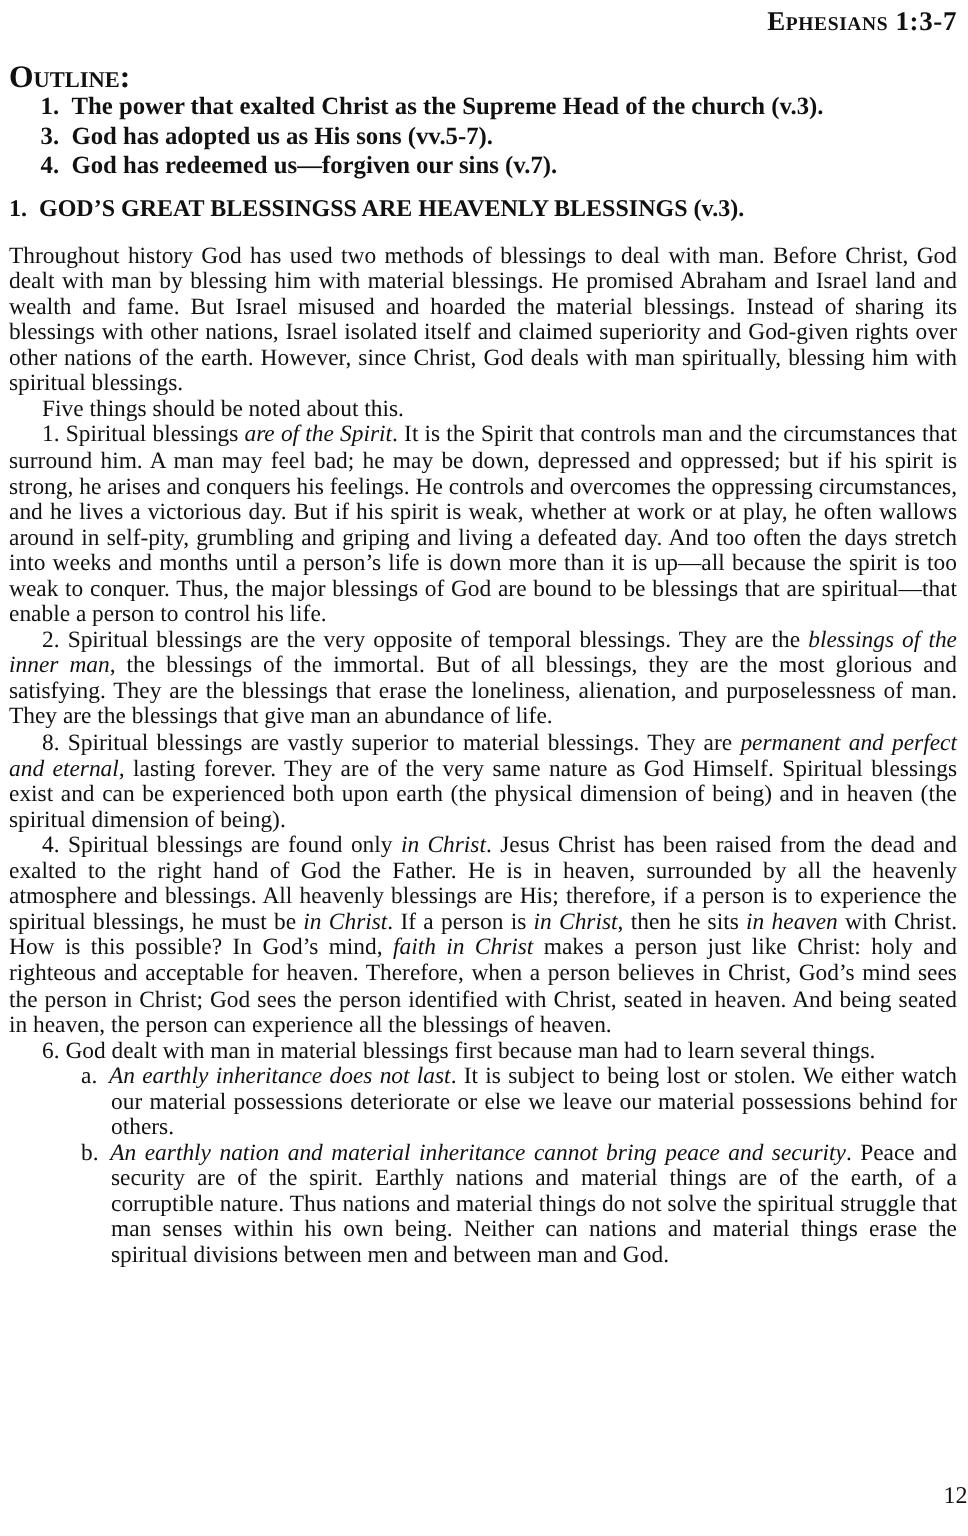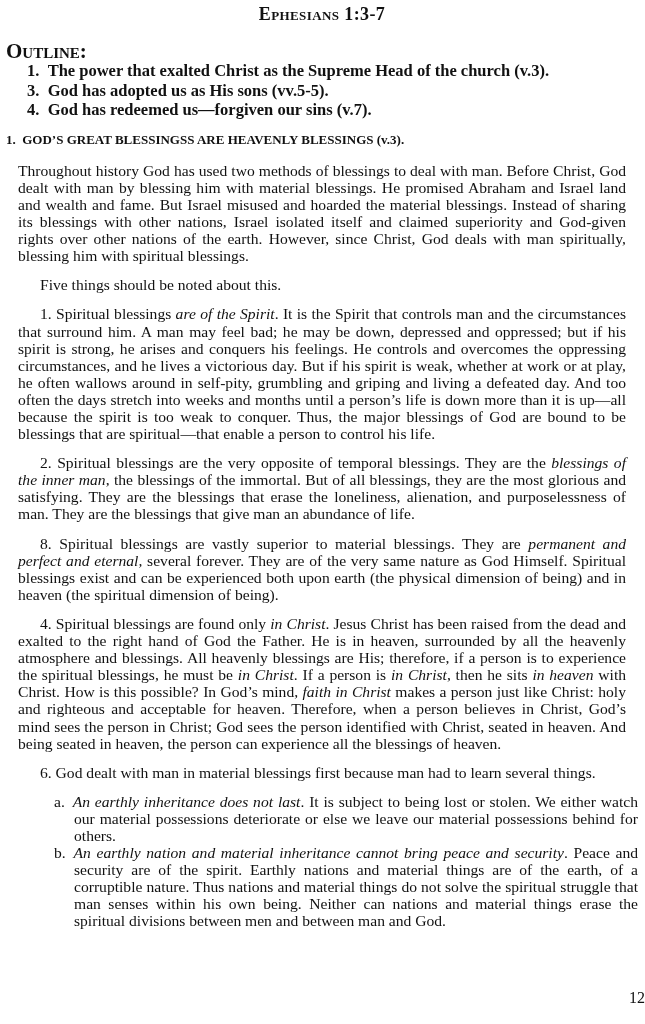--- a/index.html
+++ b/index.html
@@ -15,21 +15,21 @@
     font-family: "Liberation Serif", serif;
     color: #111111;
   }
   .page {
     position: absolute;
     inset: 0;
     padding: 5px 7px 0 6px;
     box-sizing: border-box;
   }
   .doc-title {
-    text-align: center;
+    text-align: right;
     font-weight: bold;
     font-variant: small-caps;
     font-size: 18px;
     letter-spacing: 0.4px;
     line-height: 19px;
   }
   .outline-label {
     margin-top: 17px;
     font-weight: bold;
     font-variant: small-caps;
@@ -40,31 +40,31 @@
     font-size: 16.5px;
     line-height: 19.6px;
   }
   .outline-item {
     padding-left: 40px;
     text-indent: -19px;
     font-weight: bold;
   }
   .section-heading {
     margin: 10px 0 13px 0;
-    font-size: 13px;
+    font-size: 16px;
     font-weight: bold;
     line-height: 19px;
   }
   .body-text {
     font-size: 15.6px;
     line-height: 17.1px;
     text-align: justify;
   }
   .para {
-    margin: 12px;
+    margin: 0;
     text-indent: 22px;
   }
   .para.no-indent {
     text-indent: 0;
   }
   .sub-item {
     padding-left: 68px;
     text-indent: -20px;
   }
   .it {
@@ -84,32 +84,32 @@
 <body>
 
 <div class="page">
 
   <div class="doc-title">Ephesians 1:3-7</div>
 
   <div class="outline-label">Outline:</div>
 
   <div class="outline-list">
     <div class="outline-item">1. The power that exalted Christ as the Supreme Head of the church (v.3).</div>
-    <div class="outline-item">3. God has adopted us as His sons (vv.5-5).</div>
+    <div class="outline-item">3. God has adopted us as His sons (vv.5-7).</div>
     <div class="outline-item">4. God has redeemed us—forgiven our sins (v.7).</div>
   </div>
 
   <div class="section-heading">1. GOD’S GREAT BLESSINGSS ARE HEAVENLY BLESSINGS (v.3).</div>
 
   <div class="body-text">
     <p class="para no-indent"><span>Throughout history God has used two methods of blessings to deal with man. Before Christ, God dealt with man by blessing him with material blessings. He promised Abraham and Israel land and wealth and fame. But Israel misused and hoarded the material blessings. Instead of sharing its blessings with other nations, Israel isolated itself and claimed superiority and God-given rights over other nations of the earth. However, since Christ, God deals with man spiritually, blessing him with spiritual blessings.</span></p>
     <p class="para"><span>Five things should be noted about this.</span></p>
     <p class="para"><span>1. Spiritual blessings </span><span class="it">are of the Spirit</span><span>. It is the Spirit that controls man and the circumstances that surround him. A man may feel bad; he may be down, depressed and oppressed; but if his spirit is strong, he arises and conquers his feelings. He controls and overcomes the oppressing circumstances, and he lives a victorious day. But if his spirit is weak, whether at work or at play, he often wallows around in self-pity, grumbling and griping and living a defeated day. And too often the days stretch into weeks and months until a person’s life is down more than it is up—all because the spirit is too weak to conquer. Thus, the major blessings of God are bound to be blessings that are spiritual—that enable a person to control his life.</span></p>
     <p class="para"><span>2. Spiritual blessings are the very opposite of temporal blessings. They are the </span><span class="it">blessings of the inner man</span><span>, the blessings of the immortal. But of all blessings, they are the most glorious and satisfying. They are the blessings that erase the loneliness, alienation, and purposelessness of man. They are the blessings that give man an abundance of life.</span></p>
-    <p class="para"><span>8. Spiritual blessings are vastly superior to material blessings. They are </span><span class="it">permanent and perfect and eternal,</span><span> several forever. They are of the very same nature as God Himself. Spiritual blessings exist and can be experienced both upon earth (the physical dimension of being) and in heaven (the spiritual dimension of being).</span></p>
+    <p class="para"><span>8. Spiritual blessings are vastly superior to material blessings. They are </span><span class="it">permanent and perfect and eternal,</span><span> lasting forever. They are of the very same nature as God Himself. Spiritual blessings exist and can be experienced both upon earth (the physical dimension of being) and in heaven (the spiritual dimension of being).</span></p>
     <p class="para"><span>4. Spiritual blessings are found only </span><span class="it">in Christ</span><span>. Jesus Christ has been raised from the dead and exalted to the right hand of God the Father. He is in heaven, surrounded by all the heavenly atmosphere and blessings. All heavenly blessings are His; therefore, if a person is to experience the spiritual blessings, he must be </span><span class="it">in Christ</span><span>. If a person is </span><span class="it">in Christ</span><span>, then he sits </span><span class="it">in heaven</span><span> with Christ. How is this possible? In God’s mind, </span><span class="it">faith in Christ</span><span> makes a person just like Christ: holy and righteous and acceptable for heaven. Therefore, when a person believes in Christ, God’s mind sees the person in Christ; God sees the person identified with Christ, seated in heaven. And being seated in heaven, the person can experience all the blessings of heaven.</span></p>
     <p class="para"><span>6. God dealt with man in material blessings first because man had to learn several things.</span></p>
     <div class="sub-item"><span>a. </span><span class="it">An earthly inheritance does not last</span><span>. It is subject to being lost or stolen. We either watch our material possessions deteriorate or else we leave our material possessions behind for others.</span></div>
     <div class="sub-item"><span>b. </span><span class="it">An earthly nation and material inheritance cannot bring peace and security</span><span>. Peace and security are of the spirit. Earthly nations and material things are of the earth, of a corruptible nature. Thus nations and material things do not solve the spiritual struggle that man senses within his own being. Neither can nations and material things erase the spiritual divisions between men and between man and God.</span></div>
   </div>
 
   <div class="page-number">12</div>
 
 </div>
 

